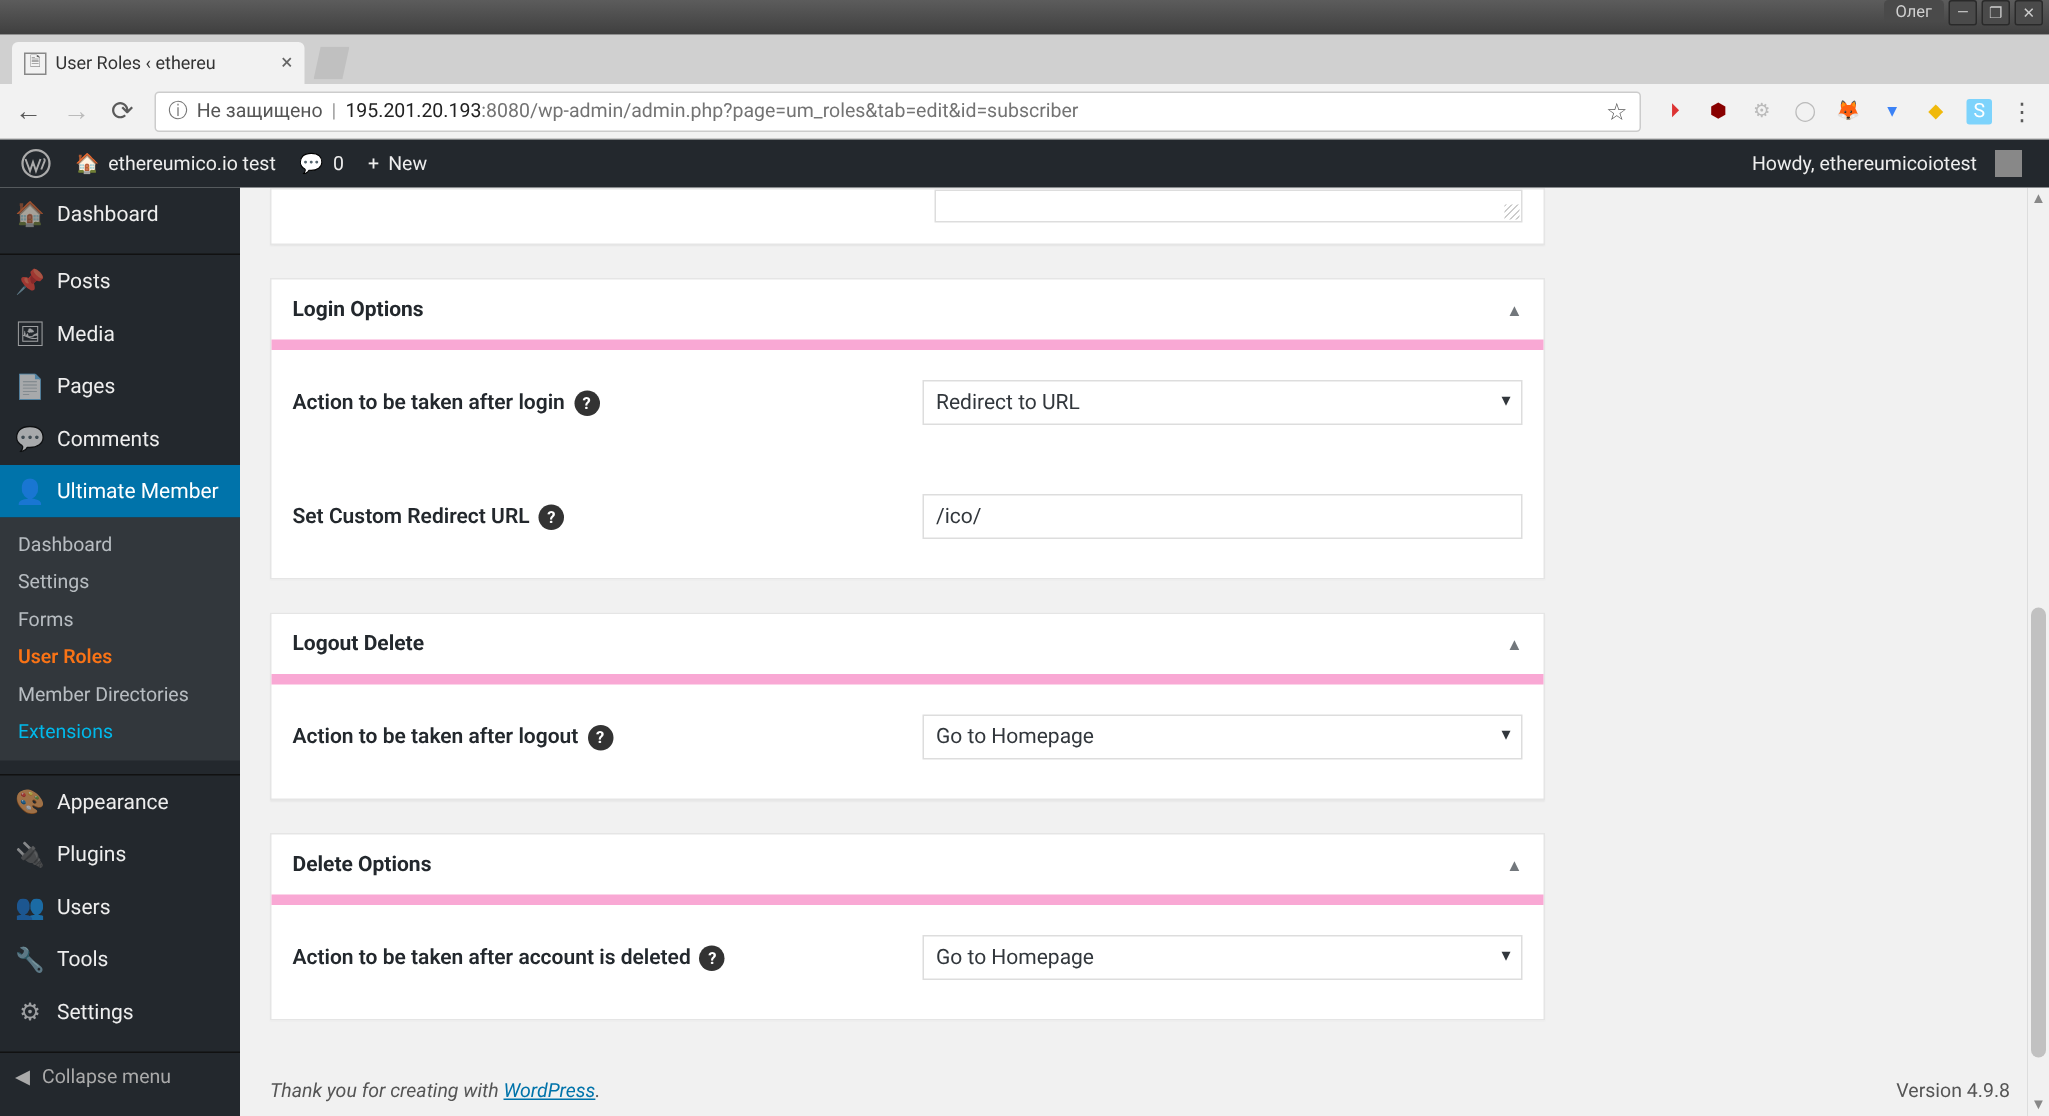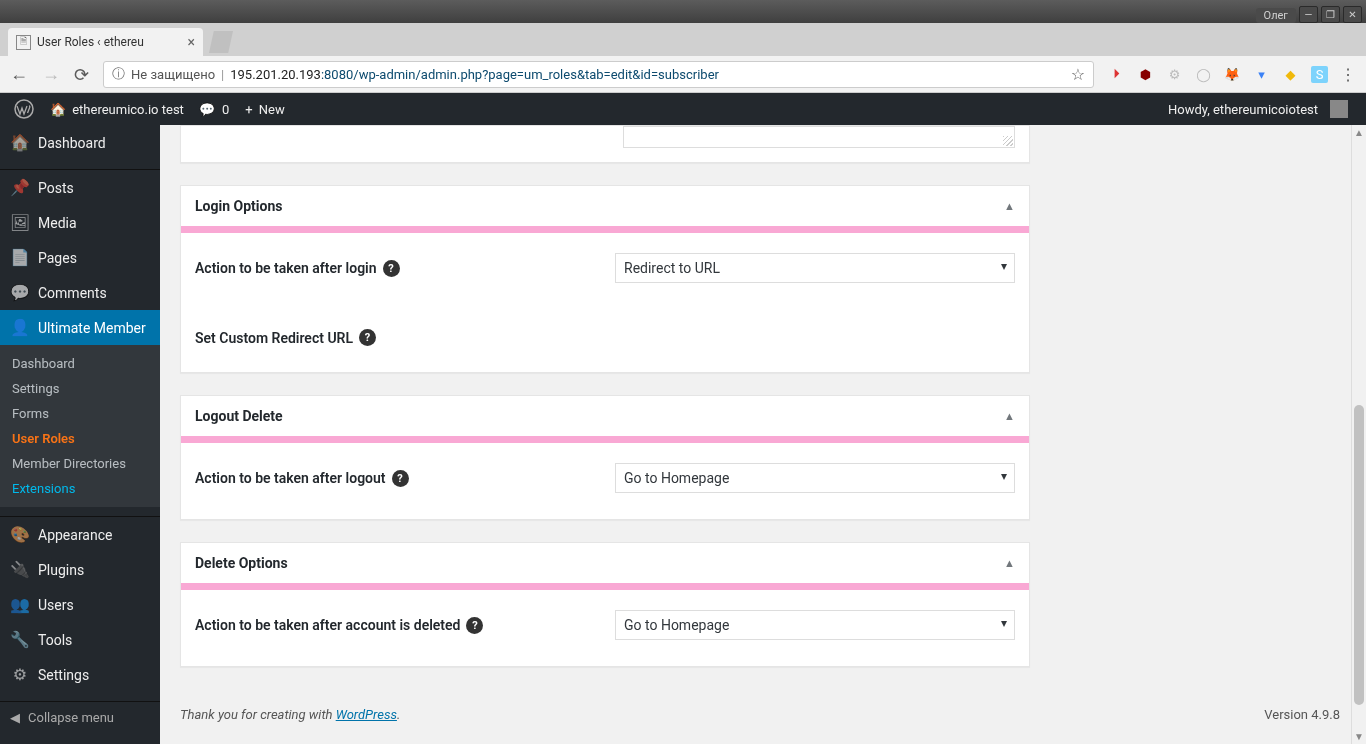--- a/index.html
+++ b/index.html
@@ -1,38 +1,38 @@
 <!DOCTYPE html>
 <html><head>
 <meta charset="utf-8">
 <style>
 * { margin: 0; padding: 0; box-sizing: border-box; font-family: -apple-system, BlinkMacSystemFont, "Segoe UI", Roboto, sans-serif; }
 body { background: #f1f1f1; overflow: hidden; }
 
 
-.os-titlebar { height: 23px; background: linear-gradient(#5c5c5c, #3f3f3f); display: flex; align-items: flex-end; justify-content: flex-end; padding: 0 4px; gap: 3px; position: relative; }
+.os-titlebar { height: 23px; background: linear-gradient(#5c5c5c, #3f3f3f); display: flex; align-items: flex-start; justify-content: flex-end; padding: 0 4px; gap: 3px; position: relative; }
 .os-user { position: absolute; right: 70px; color: #d0d0d0; font-size: 11px; background: #4a4a4a; padding: 1px 8px; border-radius: 3px; }
 .os-btn { width: 19px; height: 17px; background: #4a4a4a; border: 1px solid #2a2a2a; border-radius: 2px; display: flex; align-items: center; justify-content: center; color: #ccc; font-size: 10px; }
 
 
 .browser-tabs { height: 33px; background: #d0d0d0; display: flex; align-items: flex-end; padding-left: 8px; }
 .tab { background: #f2f2f2; height: 28px; width: 195px; border-radius: 4px 4px 0 0; display: flex; align-items: center; padding: 0 8px; font-size: 12px; color: #333; gap: 6px; position: relative; }
 .tab-favicon { width: 15px; height: 15px; border: 1px solid #888; display: flex; align-items: center; justify-content: center; font-size: 9px; color: #666; }
 .tab-title { flex: 1; overflow: hidden; text-overflow: ellipsis; white-space: nowrap; }
 .tab-close { color: #666; font-size: 14px; cursor: pointer; }
 .new-tab { width: 24px; height: 22px; background: #c0c0c0; margin-left: 6px; margin-bottom: 3px; clip-path: polygon(20% 0, 100% 0, 80% 100%, 0 100%); }
 
 .browser-toolbar { height: 37px; background: #f2f2f2; border-bottom: 1px solid #ccc; display: flex; align-items: center; padding: 0 10px; gap: 14px; }
 .nav-btn { color: #5a5a5a; font-size: 18px; cursor: pointer; }
 .nav-btn.disabled { color: #bbb; }
 .address-bar { flex: 1; height: 27px; border: 1px solid #ccc; border-radius: 3px; display: flex; align-items: center; padding: 0 8px; font-size: 13px; background: #fff; gap: 6px; }
 .address-bar .info-icon { color: #777; font-size: 13px; }
 .address-bar .insecure { color: #555; }
 .address-bar .sep { color: #999; }
-.address-bar .url-path { color: #0c4a6e; }
+.address-bar .url-path { color: #737373; }
 .address-bar .url-host { color: #222; }
 .address-bar .star { margin-left: auto; color: #5a5a5a; font-size: 16px; }
 .ext-icons { display: flex; gap: 12px; align-items: center; }
 .ext-ic { width: 17px; height: 17px; display: flex; align-items: center; justify-content: center; font-size: 13px; }
 .menu-dots { color: #5a5a5a; font-size: 16px; }
 
 
 .wp-adminbar { height: 32px; background: #23282d; color: #eee; display: flex; align-items: center; font-size: 13px; padding: 0 10px 0 6px; }
 .wp-adminbar .ab-item { display: flex; align-items: center; gap: 6px; padding: 0 8px; height: 100%; cursor: pointer; }
 .wp-adminbar .wp-logo { font-size: 18px; padding: 0 8px; }
@@ -256,20 +256,23 @@
               </select>
             </div>
           </div>
         </div>
         <div class="row-gap"></div>
         <div class="form-row">
           <div class="label-col">
             <span>Set Custom Redirect URL</span>
             <span class="help-ic">?</span>
           </div>
+          <div class="field-col">
+            <input class="um-input" type="text" value="/ico/" style="">
+          </div>
         </div>
       </div>
     </div>
 
     <div class="postbox">
       <div class="hndle">
         <span>Logout Delete</span>
         <span class="toggle">▲</span>
       </div>
       <div class="inside">

